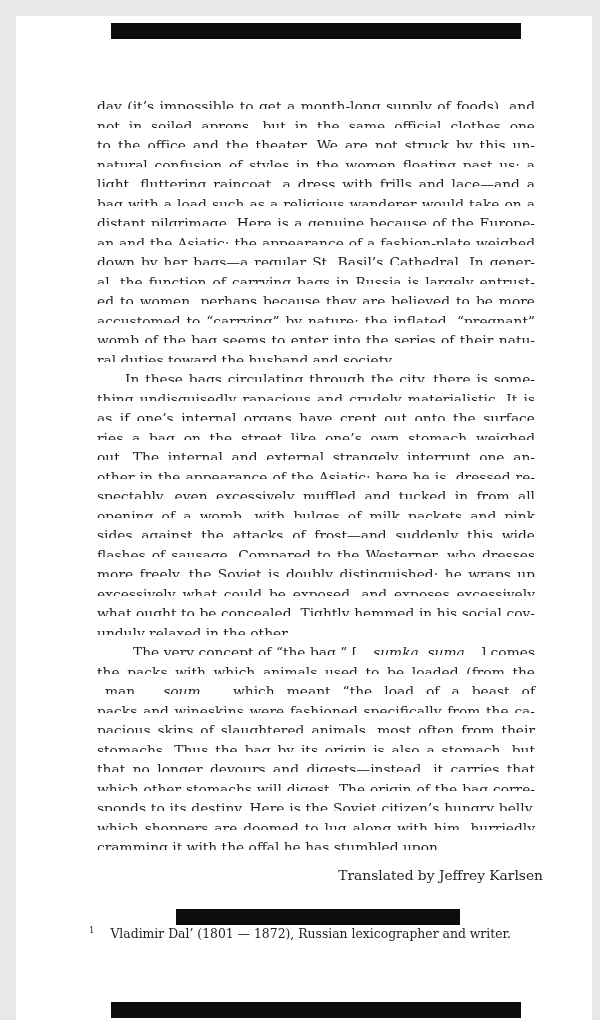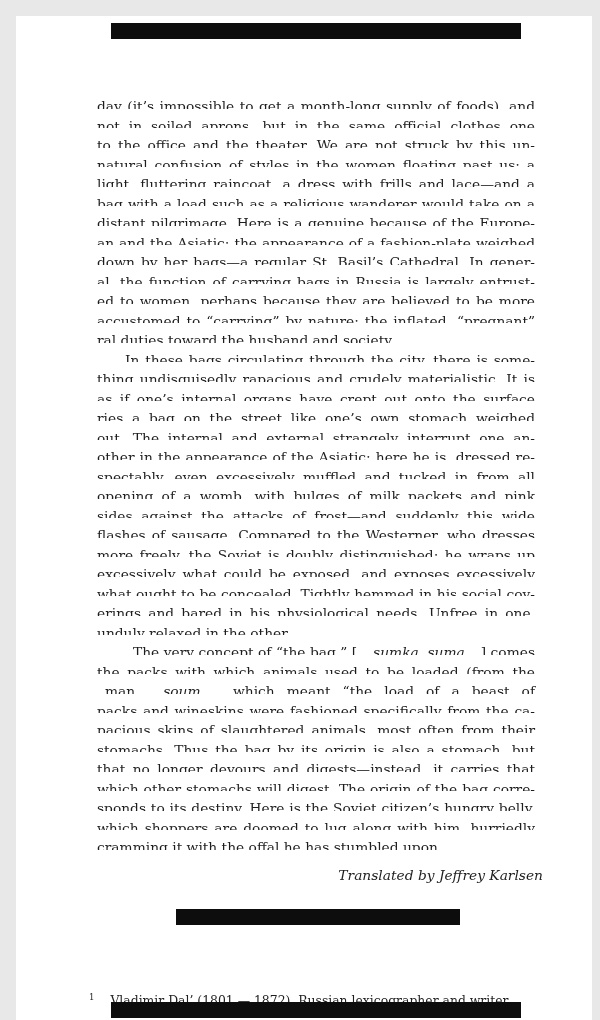--- a/index.html
+++ b/index.html
@@ -31,27 +31,26 @@
     white-space: normal;
     height: 19.5px;
     overflow: hidden;
   }
   .ln.end { text-align-last: left; }
   .ln.ind { text-indent: 28px; }
   .ln em { font-style: italic; }
   .byline {
     text-align: left;
     text-align-last: right;
-    font-style: italic;
     height: 19.5px;
   }
   .footnote {
     position: absolute;
     left: 57px;
-    top: 968px;
+    top: 901px;
     width: 486px;
     font-size: 12.4px;
     line-height: 18px;
   }
   .footnote sup {
     font-size: 8.5px;
     vertical-align: super;
     line-height: 0;
   }
 </style>
@@ -69,35 +68,35 @@
         <div class="ln">to the office and the theater. We are not struck by this un-</div>
         <div class="ln">natural confusion of styles in the women floating past us: a</div>
         <div class="ln">light, fluttering raincoat, a dress with frills and lace—and a</div>
         <div class="ln">bag with a load such as a religious wanderer would take on a</div>
         <div class="ln">distant pilgrimage. Here is a genuine because of the Europe-</div>
         <div class="ln">an and the Asiatic: the appearance of a fashion-plate weighed</div>
         <div class="ln">down by her bags—a regular St. Basil’s Cathedral. In gener-</div>
         <div class="ln">al, the function of carrying bags in Russia is largely entrust-</div>
         <div class="ln">ed to women, perhaps because they are believed to be more</div>
         <div class="ln">accustomed to “carrying” by nature: the inflated, “pregnant”</div>
+        <div class="ln">womb of the bag seems to enter into the series of their natu-</div>
         <div class="ln end">ral duties toward the husband and society.</div>
         <div class="ln ind">In these bags circulating through the city, there is some-</div>
         <div class="ln">thing undisguisedly rapacious and crudely materialistic. It is</div>
         <div class="ln">as if one’s internal organs have crept out onto the surface</div>
         <div class="ln">ries a bag on the street like one’s own stomach weighed inside</div>
         <div class="ln">out. The internal and external strangely interrupt one an-</div>
         <div class="ln">other in the appearance of the Asiatic: here he is, dressed re-</div>
         <div class="ln">spectably, even excessively muffled and tucked in from all</div>
         <div class="ln">opening of a womb, with bulges of milk packets and pink</div>
         <div class="ln">sides against the attacks of frost—and suddenly this wide</div>
         <div class="ln">flashes of sausage. Compared to the Westerner, who dresses</div>
         <div class="ln">more freely, the Soviet is doubly distinguished: he wraps up</div>
         <div class="ln">excessively what could be exposed, and exposes excessively</div>
         <div class="ln">what ought to be concealed. Tightly hemmed in his social cov-</div>
-        <div class="ln">erings and bared in his physiological needs. Unfree in one,</div>
         <div class="ln end">unduly relaxed in the other.</div>
         <div class="ln ind"><span>The very concept of “the bag,” [</span><em>sumka, suma</em><span>] comes from</span></div>
         <div class="ln">the packs with which animals used to be loaded (from the Ger-</div>
         <div class="ln"><span>man </span><em>soum</em><span>, which meant “the load of a beast of burden”). These</span></div>
         <div class="ln">packs and wineskins were fashioned specifically from the ca-</div>
         <div class="ln">pacious skins of slaughtered animals, most often from their</div>
         <div class="ln">stomachs. Thus the bag by its origin is also a stomach, but one</div>
         <div class="ln">that no longer devours and digests—instead, it carries that</div>
         <div class="ln">which other stomachs will digest. The origin of the bag corre-</div>
         <div class="ln">sponds to its destiny. Here is the Soviet citizen’s hungry belly,</div>

